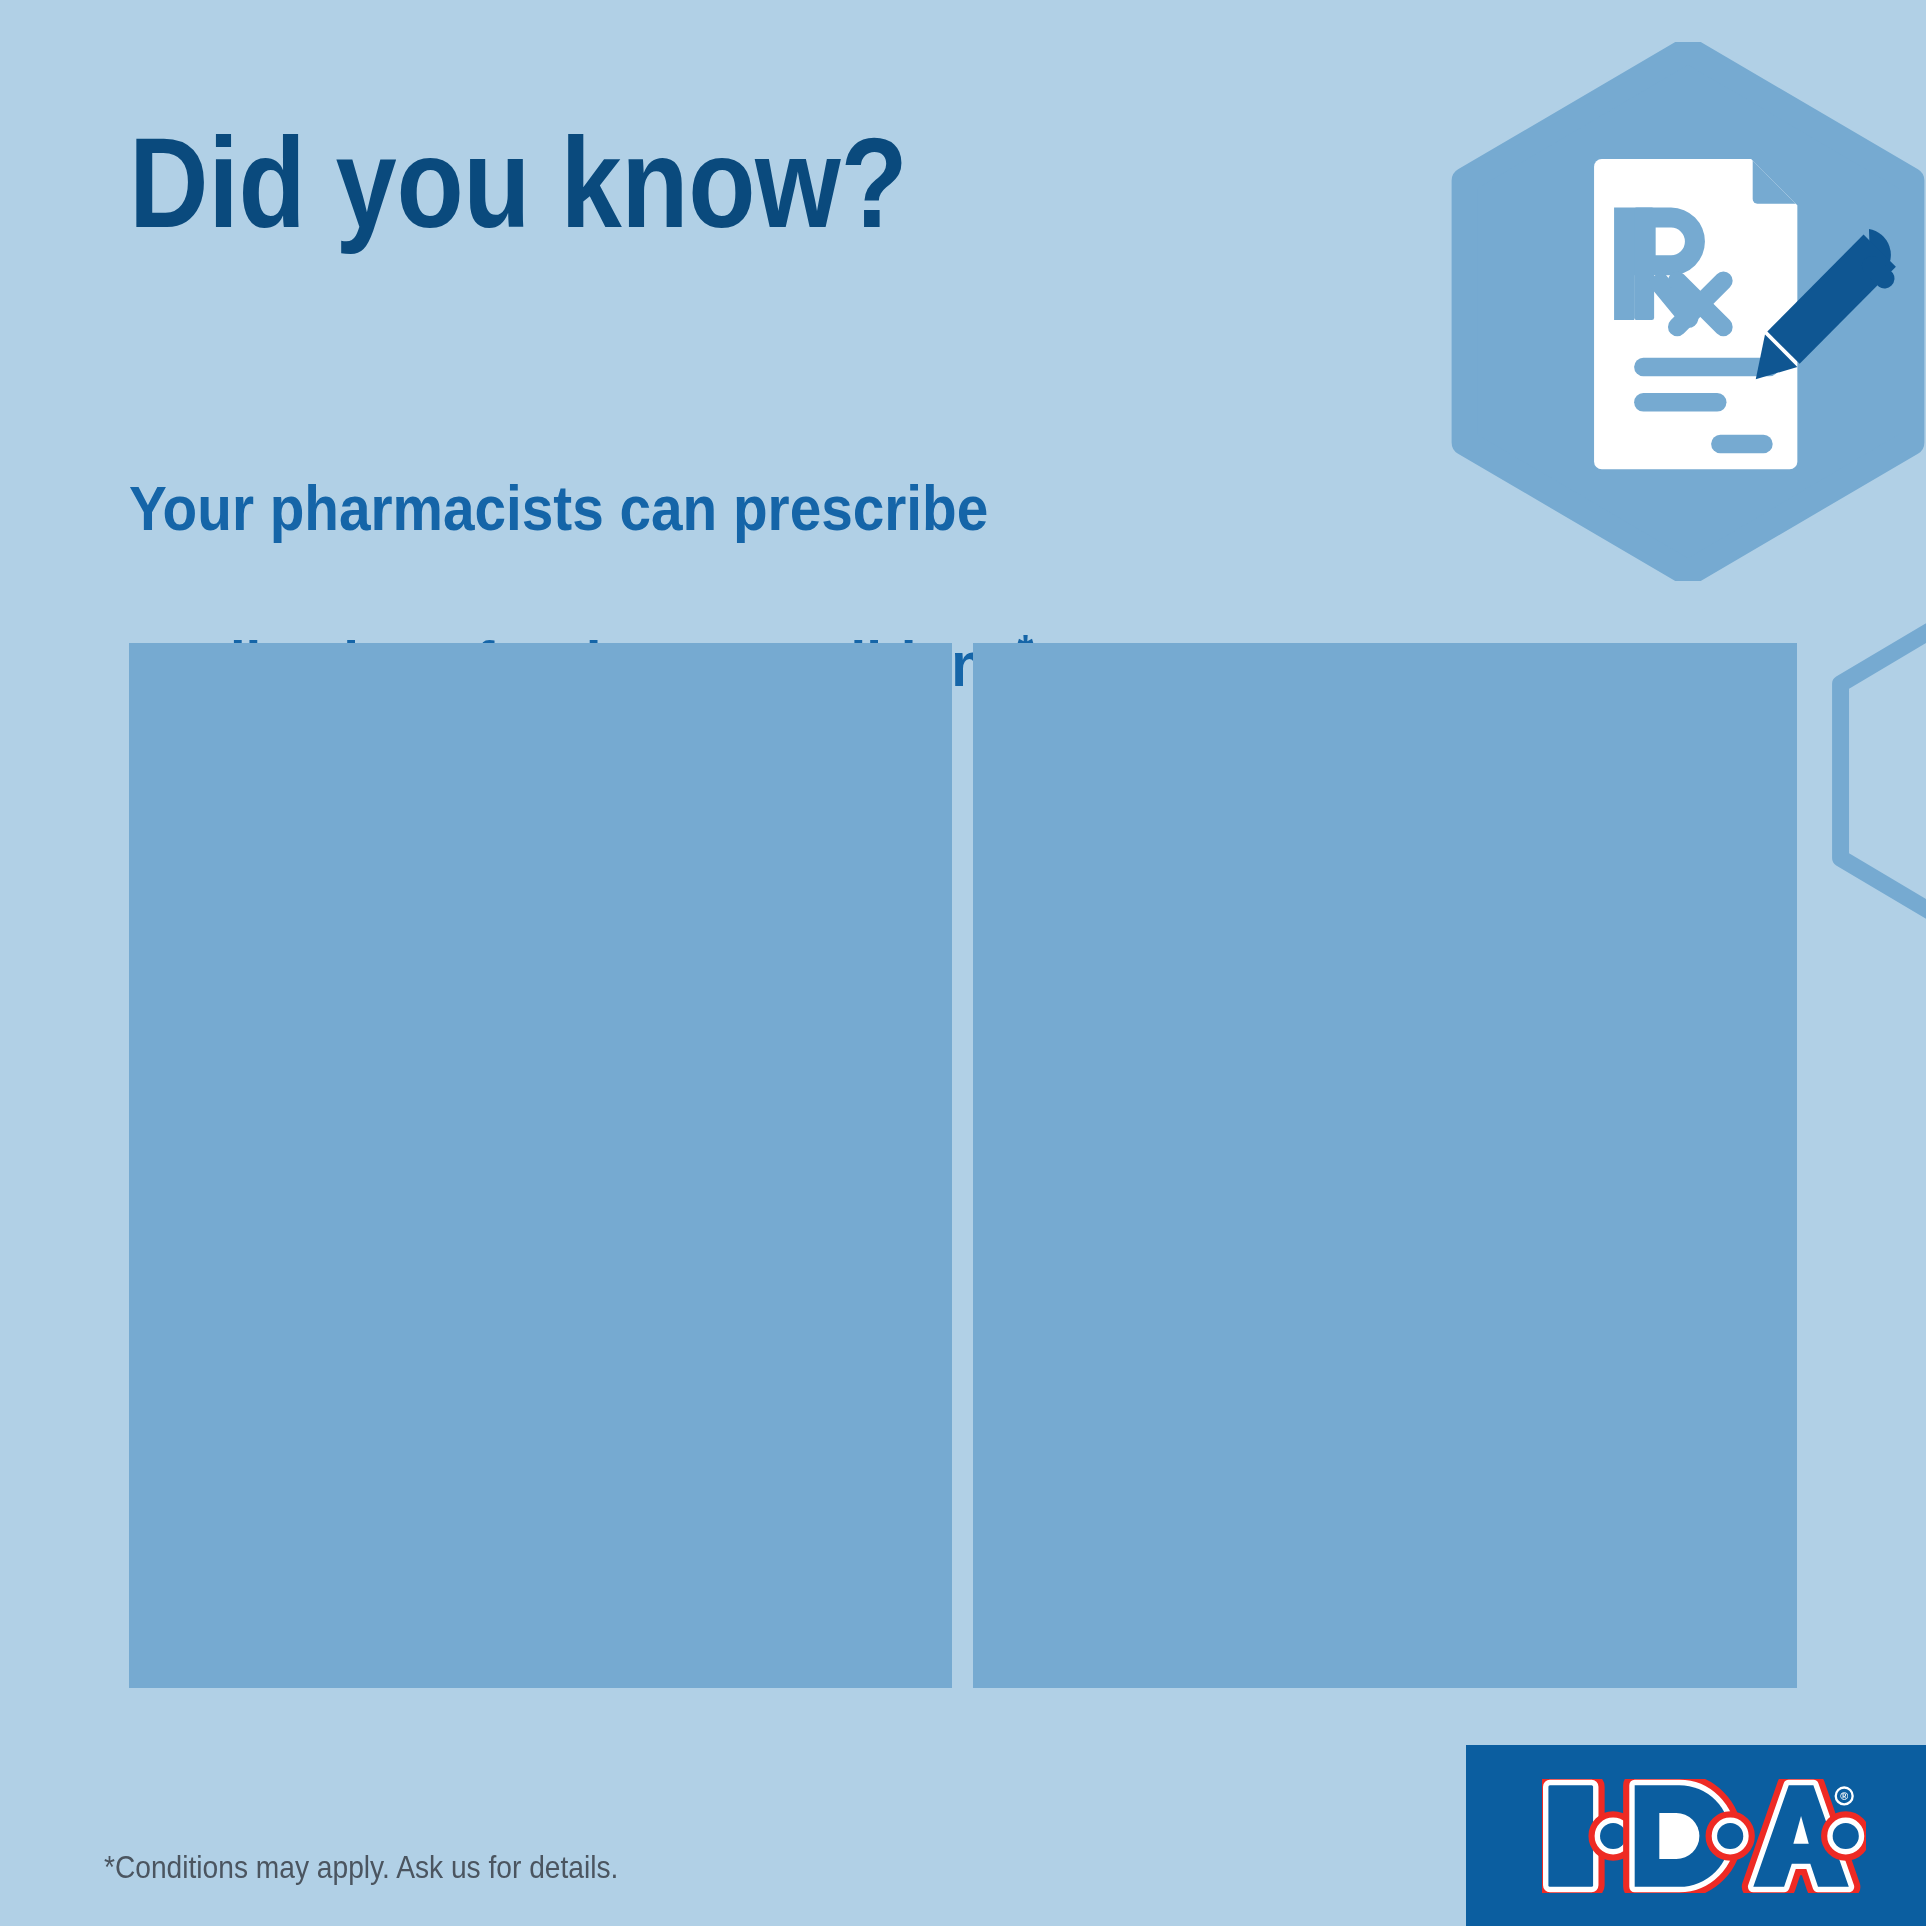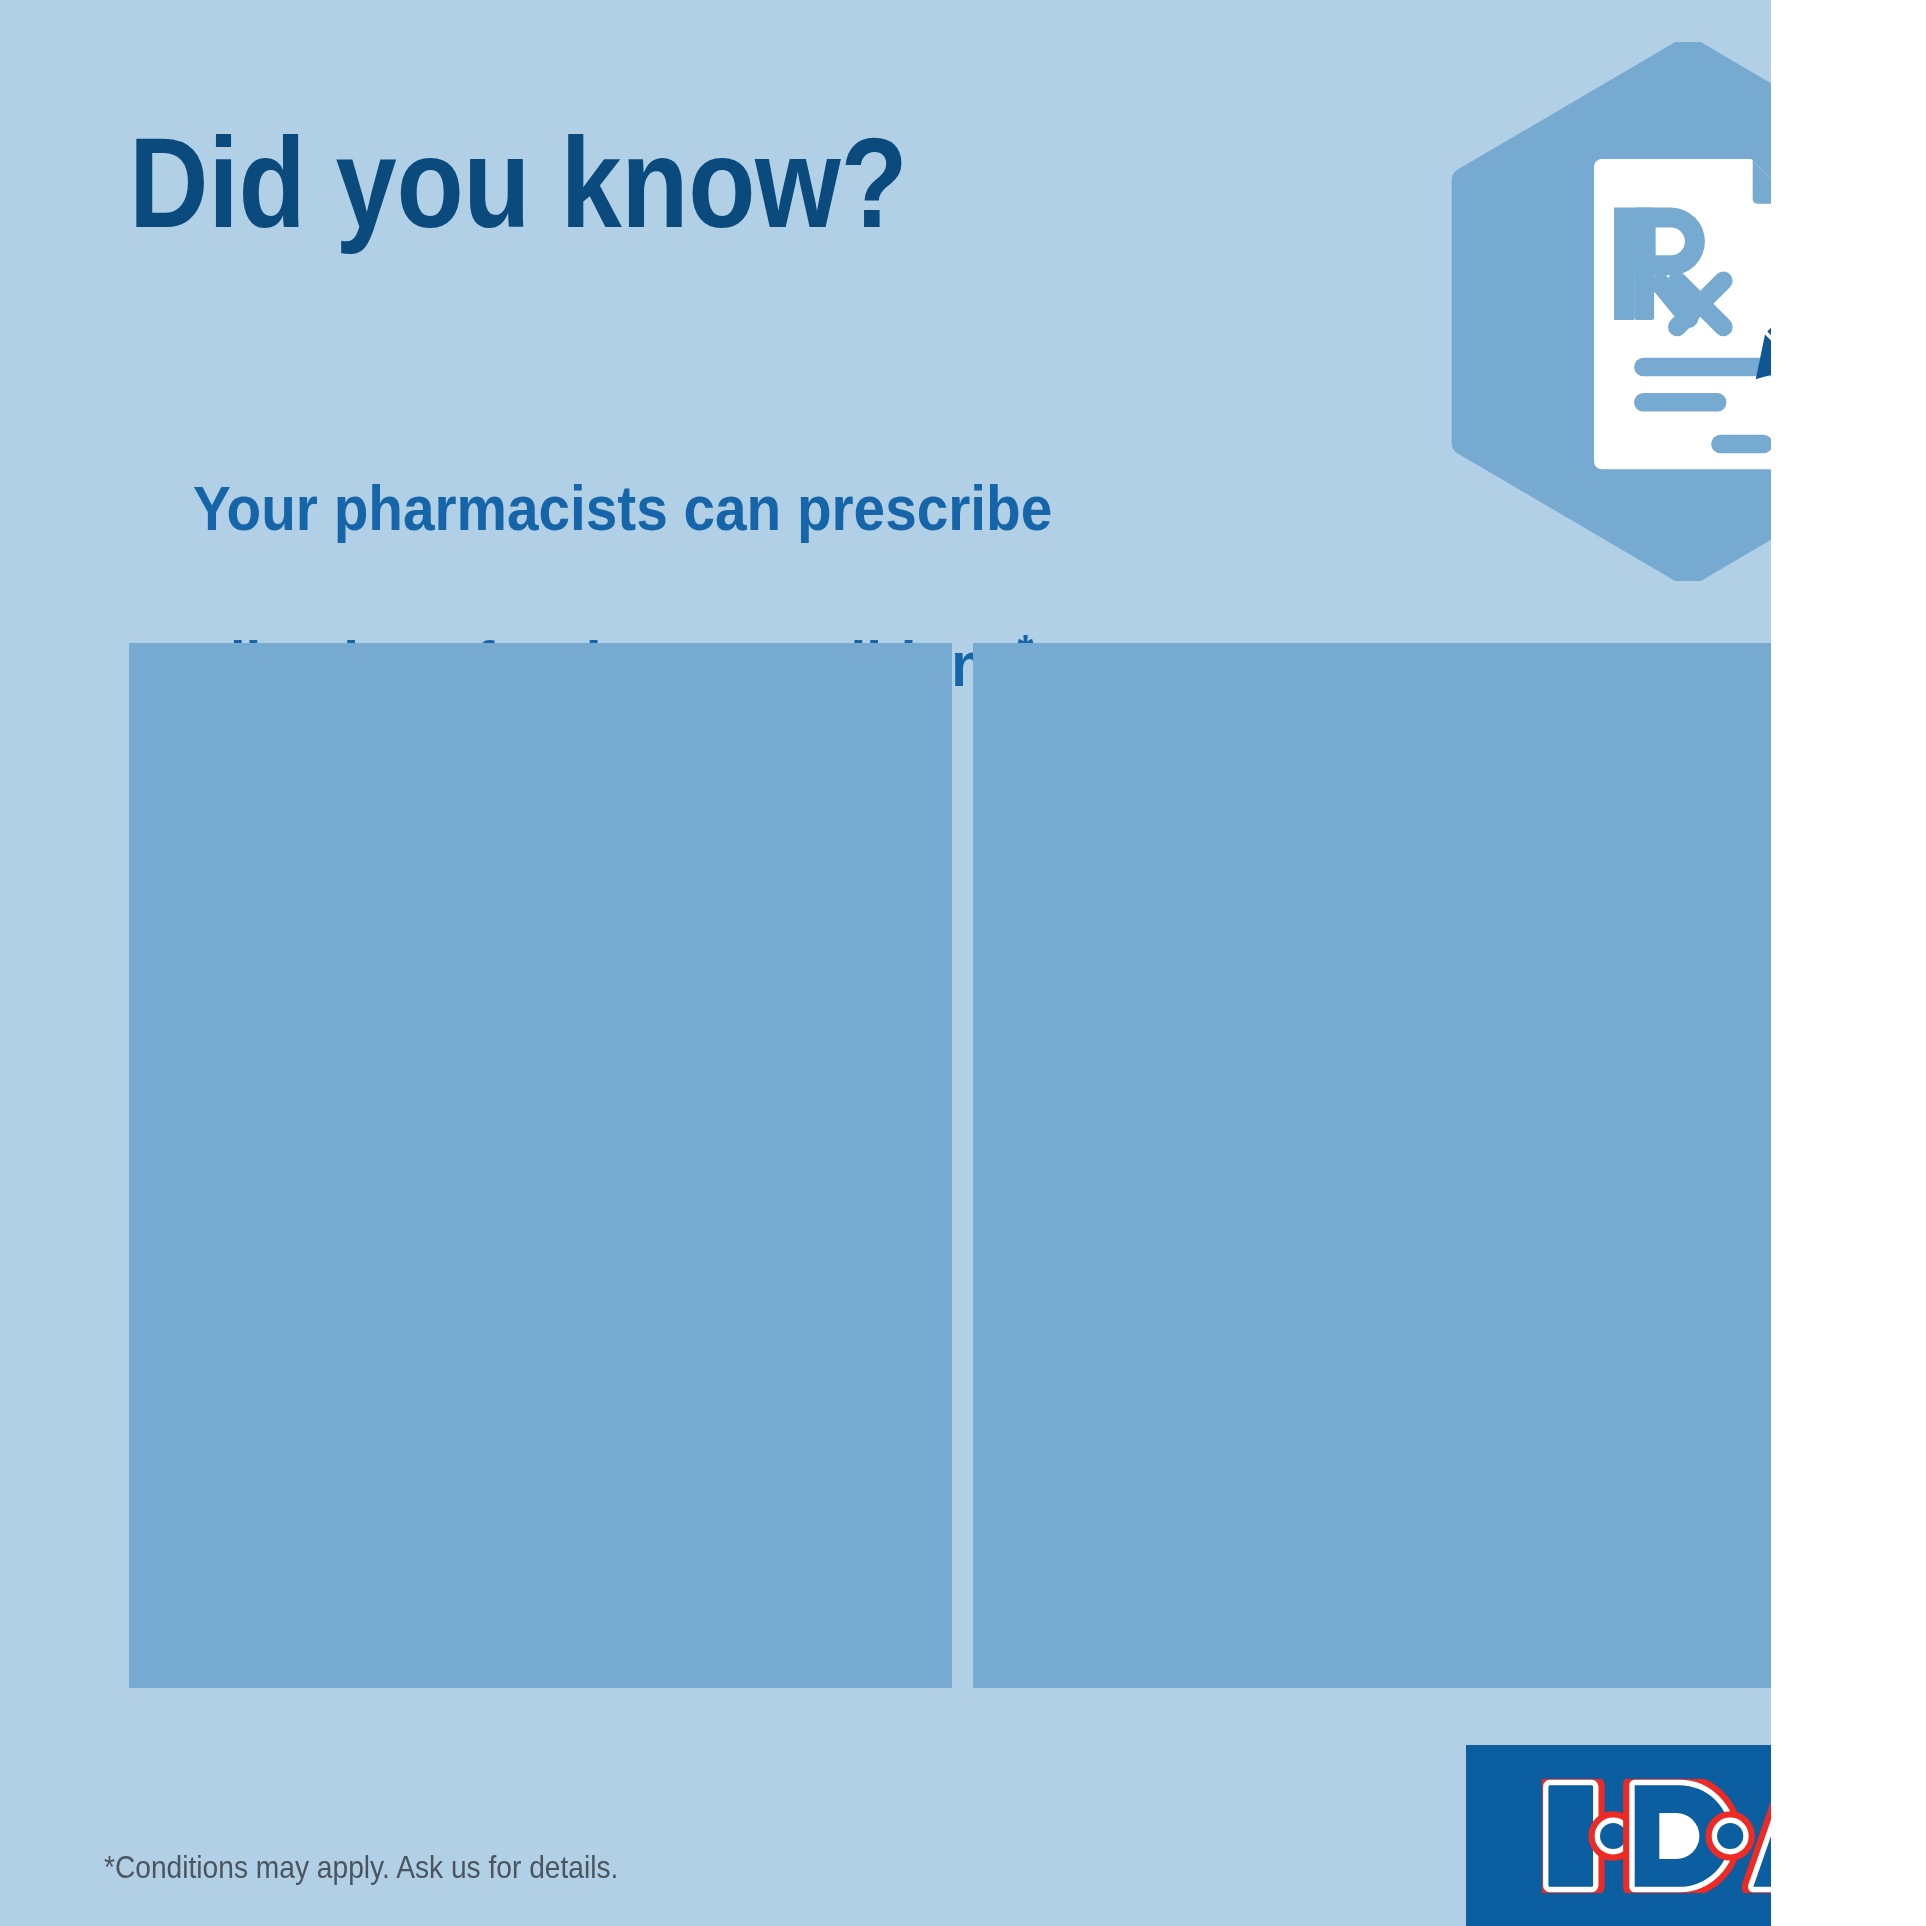--- a/index.html
+++ b/index.html
@@ -3,26 +3,25 @@
 <meta charset="utf-8">
 <style>
   html, body {
     margin: 0;
     padding: 0;
     background: #ffffff;
   }
 
   .poster {
     position: relative;
-    width: 1771px;
+    width: 1926px;
     height: 1926px;
     overflow: hidden;
     background: #b1d0e6;
     font-family: "Liberation Sans", "DejaVu Sans", sans-serif;
-    text-align: right;
   }
 
   
   .hex-outline {
     position: absolute;
     left: 1825px;
     top: 586px;
     width: 324px;
     height: 370px;
     pointer-events: none;

